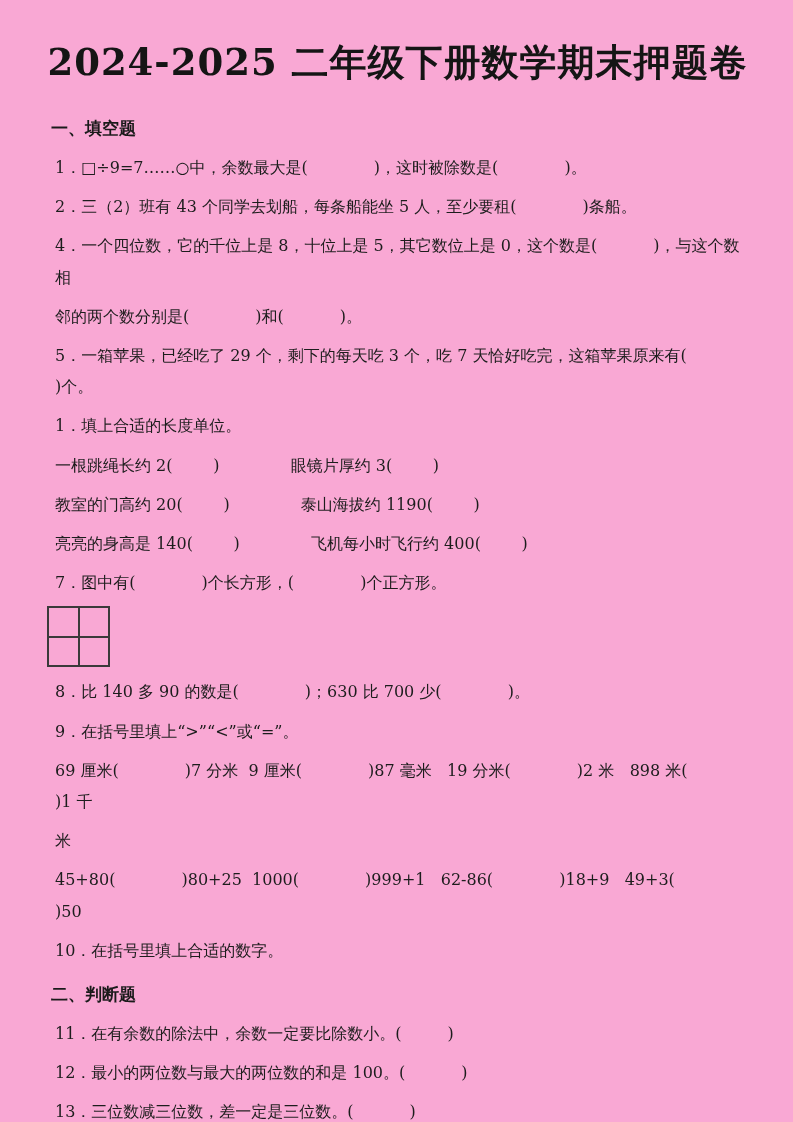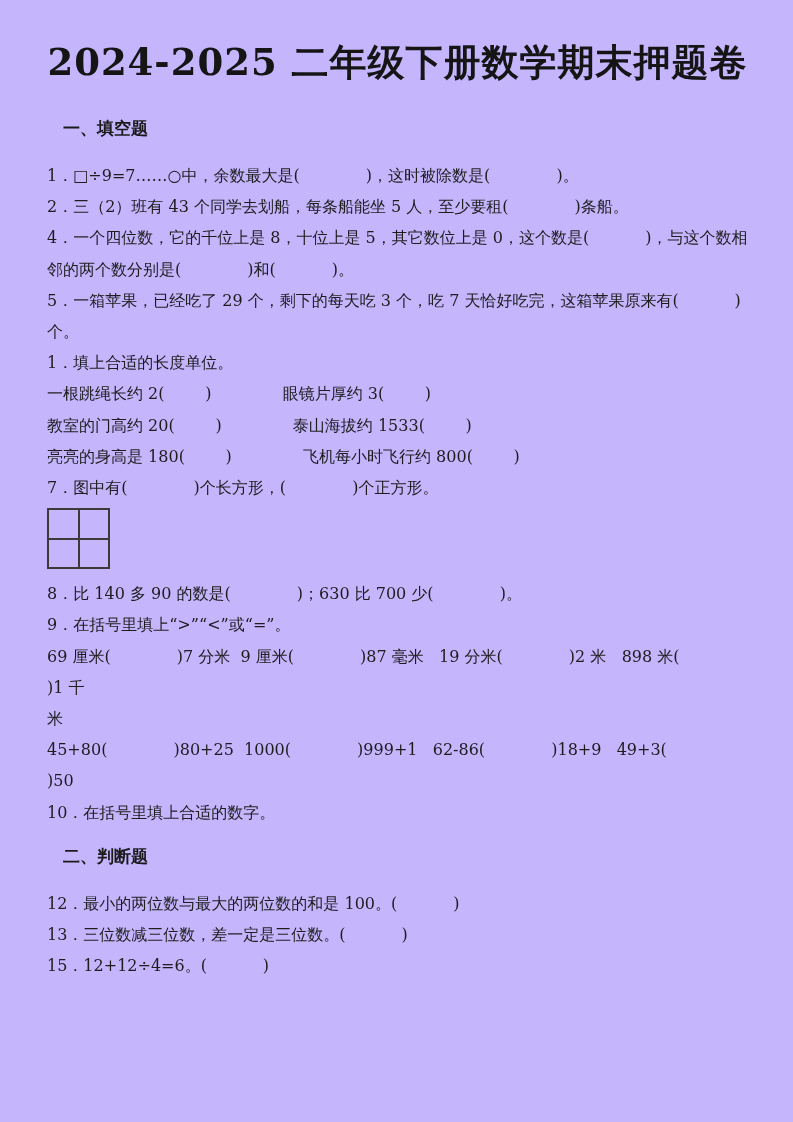--- a/index.html
+++ b/index.html
@@ -9,42 +9,42 @@
     height: 1122px;
     background: #ffffff;
     color: #1d1d1d;
     font-family: "DejaVu Serif", "Liberation Serif", serif;
     overflow: hidden;
   }
   .page {
     width: 793px;
     height: 1122px;
     padding: 34px 45px 0 47px;
-    background: #c4b5fd;
+    background: #f9a8d4;
   }
   .doc-title {
     text-align: center;
     font-weight: bold;
     font-size: 37px;
     line-height: 57px;
     letter-spacing: 1px;
     color: #151515;
   }
   .content { margin-top: 22px; }
   .sec-heading {
     font-family: "DejaVu Sans", "Liberation Sans", sans-serif;
     font-size: 17px;
     font-weight: bold;
-    margin: 16px;
+    margin: 4px;
     line-height: 31px;
     color: #1a1a1a;
   }
   .sec-heading.gap { margin-top: 13px; }
   .line {
-    margin: 0;
+    margin: 8px;
     font-size: 16px;
     line-height: 31.2px;
     white-space: pre-wrap;
     color: #1d1d1d;
   }
   .grid-fig {
     margin: 5px 0 9px 0;
     width: 63px;
     height: 61px;
     border: 1.5px solid #3a3a3a;
@@ -66,37 +66,38 @@
   <div class="content">
 
     <h2 class="sec-heading">一、填空题</h2>
     <p class="line">1．□÷9=7……○中，余数最大是(             )，这时被除数是(             )。</p>
     <p class="line">2．三（2）班有 43 个同学去划船，每条船能坐 5 人，至少要租(             )条船。</p>
     <p class="line">4．一个四位数，它的千位上是 8，十位上是 5，其它数位上是 0，这个数是(           )，与这个数相</p>
     <p class="line">邻的两个数分别是(             )和(           )。</p>
     <p class="line">5．一箱苹果，已经吃了 29 个，剩下的每天吃 3 个，吃 7 天恰好吃完，这箱苹果原来有(           )个。</p>
     <p class="line">1．填上合适的长度单位。</p>
     <p class="line">一根跳绳长约 2(        )              眼镜片厚约 3(        )</p>
-    <p class="line">教室的门高约 20(        )              泰山海拔约 1533(        )</p>
-    <p class="line">亮亮的身高是 180(        )              飞机每小时飞行约 800(        )</p>
+    <p class="line">教室的门高约 20(        )              泰山海拔约 1190(        )</p>
+    <p class="line">亮亮的身高是 140(        )              飞机每小时飞行约 400(        )</p>
     <p class="line">7．图中有(             )个长方形，(             )个正方形。</p>
 
     <div class="grid-fig">
       <div class="cell"></div>
       <div class="cell"></div>
       <div class="cell"></div>
       <div class="cell"></div>
     </div>
 
     <p class="line">8．比 140 多 90 的数是(             )；630 比 700 少(             )。</p>
     <p class="line">9．在括号里填上“&gt;”“&lt;”或“=”。</p>
     <p class="line">69 厘米(             )7 分米  9 厘米(             )87 毫米   19 分米(             )2 米   898 米(           )1 千</p>
     <p class="line">米</p>
     <p class="line">45+80(             )80+25  1000(             )999+1   62-86(             )18+9   49+3(             )50</p>
     <p class="line">10．在括号里填上合适的数字。</p>
 
     <h2 class="sec-heading gap">二、判断题</h2>
+    <p class="line">11．在有余数的除法中，余数一定要比除数小。(         )</p>
     <p class="line">12．最小的两位数与最大的两位数的和是 100。(           )</p>
     <p class="line">13．三位数减三位数，差一定是三位数。(           )</p>
     <p class="line">15．12+12÷4=6。(           )</p>
 
   </div>
 </div>
 
 </body></html>

